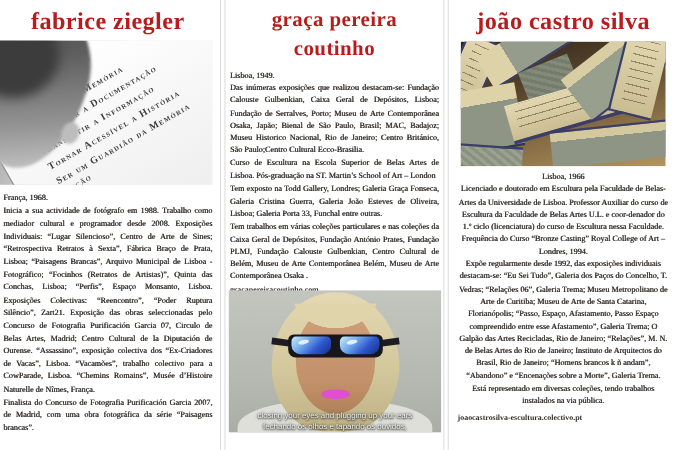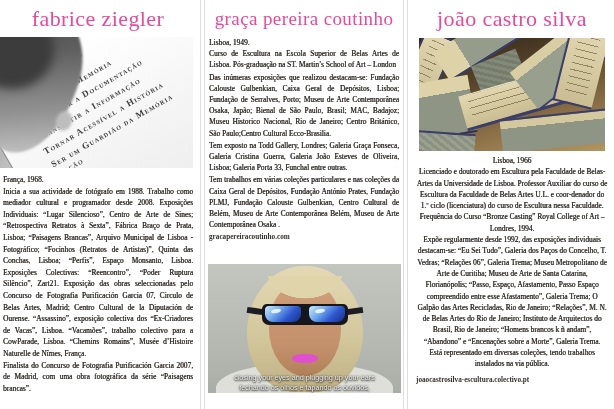--- a/index.html
+++ b/index.html
@@ -3,21 +3,21 @@
 <meta charset="utf-8">
 <style>
   html,body{margin:0;padding:0;background:#fff;width:614px;height:409px;overflow:hidden;}
   body{font-family:"Liberation Serif", serif;color:#35302c;}
   .page{display:flex;width:614px;height:409px;}
   .col{position:relative;box-sizing:border-box;}
   .col1{width:200px;padding:0 7px 0 3px;}
   .col2{width:198px;padding:0 4px;}
   .col3{width:206px;padding:0 6px 0 8px;}
   .divider{width:5px;height:409px;box-sizing:border-box;border-left:1px solid #dedede;border-right:1px solid #dedede;background:#fff;}
-  h1.title{font-weight:normal;text-align:center;color:#ec4899;font-size:22px;line-height:26px;margin:6px 0 5px;letter-spacing:.4px;}
+  h1.title{font-weight:bold;text-align:center;color:#b91c1c;font-size:22px;line-height:26px;margin:6px 0 5px;letter-spacing:.4px;}
   .col2 h1.title{font-size:19px;}
   .origin,.body{font-size:7.4px;line-height:11.6px;text-shadow:.35px 0 0 currentColor;margin:0;}
   .body{text-align:justify;}
   .col2 .origin,.col2 .body{line-height:11.2px;}
   .col2 .body{margin-bottom:1px;}
   .col3 .origin,.col3 .body{line-height:11.3px;text-align:center;}
   .website{font-size:7.2px;font-weight:bold;text-align:left;margin:6px 0 0;cursor:pointer;}
   .col2 .website{margin-top:3px;}
 
   
@@ -117,22 +117,22 @@
     <p class="origin">França, 1968.</p>
     <p class="body">Inicia a sua actividade de fotógrafo em 1988. Trabalho como mediador cultural e programador desde 2008. Exposições Individuais: “Lugar Silencioso”, Centro de Arte de Sines; “Retrospectiva Retratos à Sexta”, Fábrica Braço de Prata, Lisboa; “Paisagens Brancas”, Arquivo Municipal de Lisboa - Fotográfico; “Focinhos (Retratos de Artistas)”, Quinta das Conchas, Lisboa; “Perfis”, Espaço Monsanto, Lisboa. Exposições Colectivas: “Reencontro”, “Poder Ruptura Silêncio”, Zart21. Exposição das obras seleccionadas pelo Concurso de Fotografia Purificación Garcia 07, Circulo de Belas Artes, Madrid; Centro Cultural de la Diputación de Ourense. “Assassino”, exposição colectiva dos “Ex-Criadores de Vacas”, Lisboa. “Vacamões”, trabalho colectivo para a CowParade, Lisboa. “Chemins Romains”, Musée d’Histoire Naturelle de Nîmes, França.</p>
     <p class="body">Finalista do Concurso de Fotografia Purificación Garcia 2007, de Madrid, com uma obra fotográfica da série “Paisagens brancas”.</p>
   </section>
 
   <div class="divider"></div>
 
   <section class="col col2">
     <h1 class="title">graça pereira coutinho</h1>
     <p class="origin">Lisboa, 1949.</p>
+    <p class="body">Das inúmeras exposições que realizou destacam-se: Fundação Calouste Gulbenkian, Caixa Geral de Depósitos, Lisboa; Fundação de Serralves, Porto; Museu de Arte Contemporânea Osaka, Japão; Bienal de São Paulo, Brasil; MAC, Badajoz; Museu Historico Nacional, Rio de Janeiro; Centro Británico, São Paulo;Centro Cultural Ecco-Brasilia.</p>
     <p class="body">Curso de Escultura na Escola Superior de Belas Artes de Lisboa. Pós-graduação na ST. Martin’s School of Art – London</p>
-    <p class="body">Das inúmeras exposições que realizou destacam-se: Fundação Calouste Gulbenkian, Caixa Geral de Depósitos, Lisboa; Fundação de Serralves, Porto; Museu de Arte Contemporânea Osaka, Japão; Bienal de São Paulo, Brasil; MAC, Badajoz; Museu Historico Nacional, Rio de Janeiro; Centro Británico, São Paulo;Centro Cultural Ecco-Brasilia.</p>
     <p class="body">Tem exposto na Todd Gallery, Londres; Galeria Graça Fonseca, Galeria Cristina Guerra, Galeria João Esteves de Oliveira, Lisboa; Galeria Porta 33, Funchal entre outras.</p>
     <p class="body">Tem trabalhos em várias coleções particulares e nas coleções da Caixa Geral de Depósitos, Fundação António Prates, Fundação PLMJ, Fundação Calouste Gulbenkian, Centro Cultural de Belém, Museu de Arte Contemporânea Belém, Museu de Arte Contemporânea Osaka .</p>
     <p class="website">gracapereiracoutinho.com</p>
 
     <div class="photo2">
       <div class="torso"></div>
       <div class="neck"></div>
       <div class="hair"></div>
       <div class="face"></div>
       <div class="fringe"></div>

